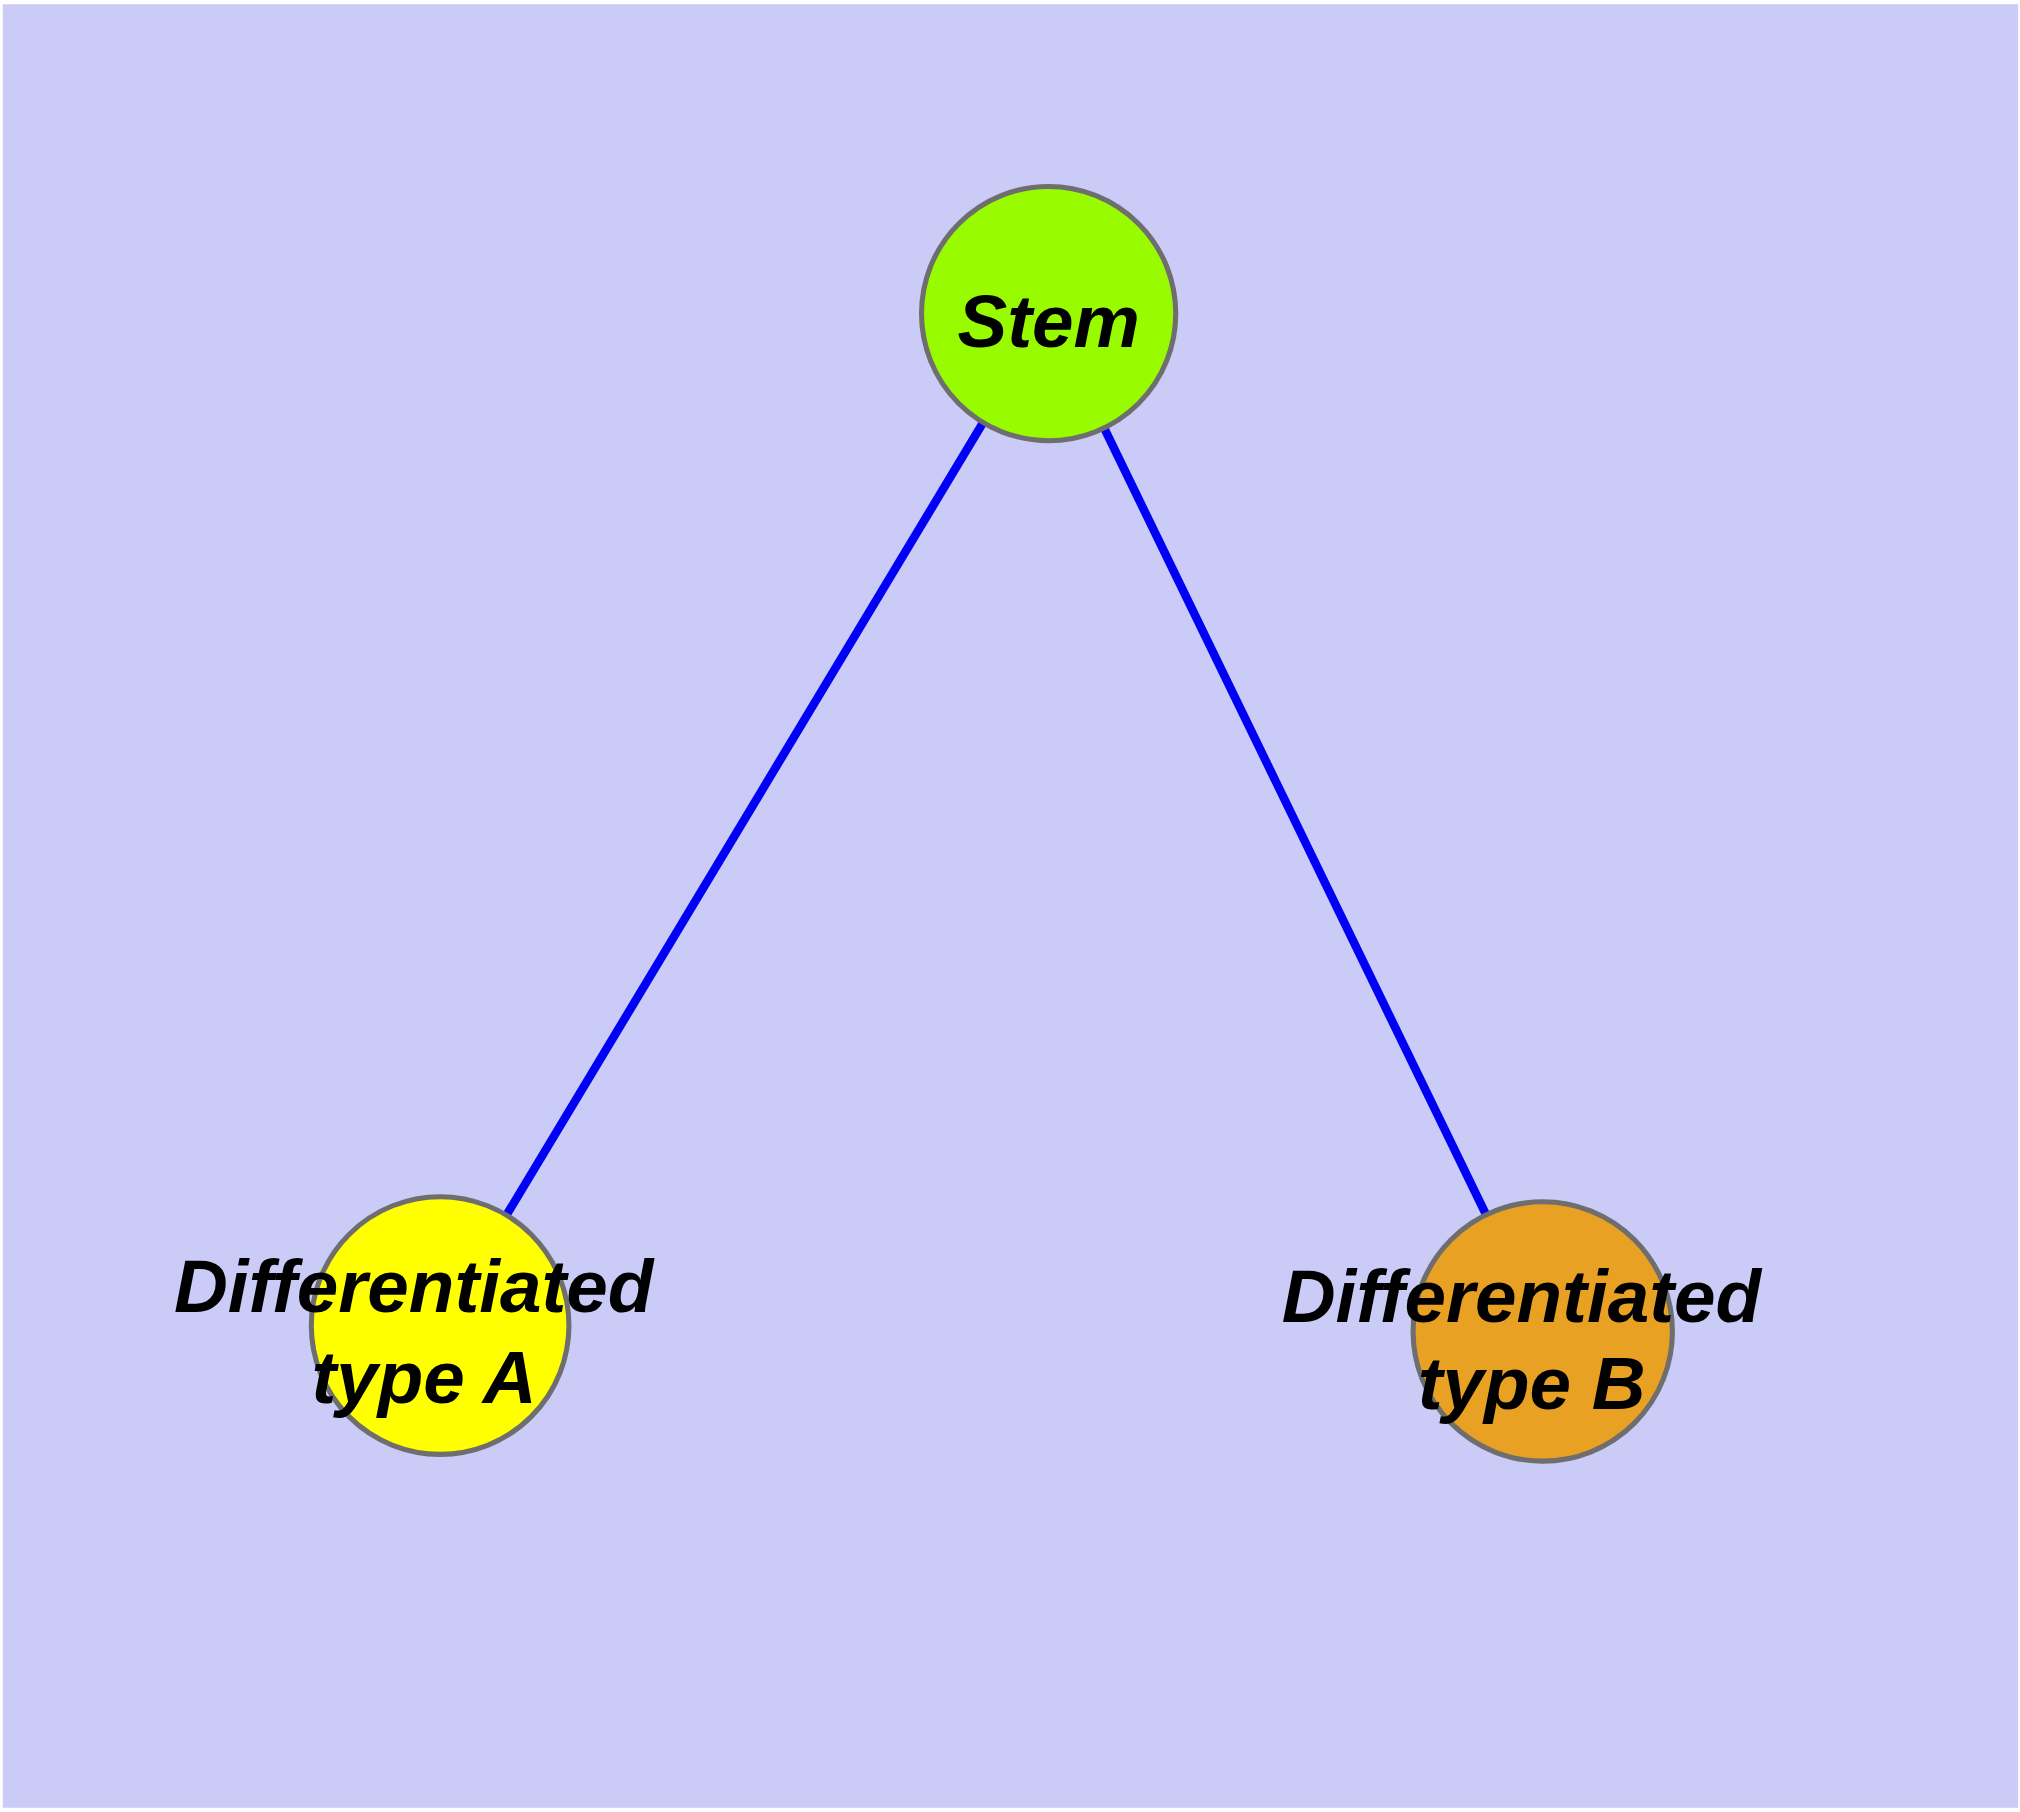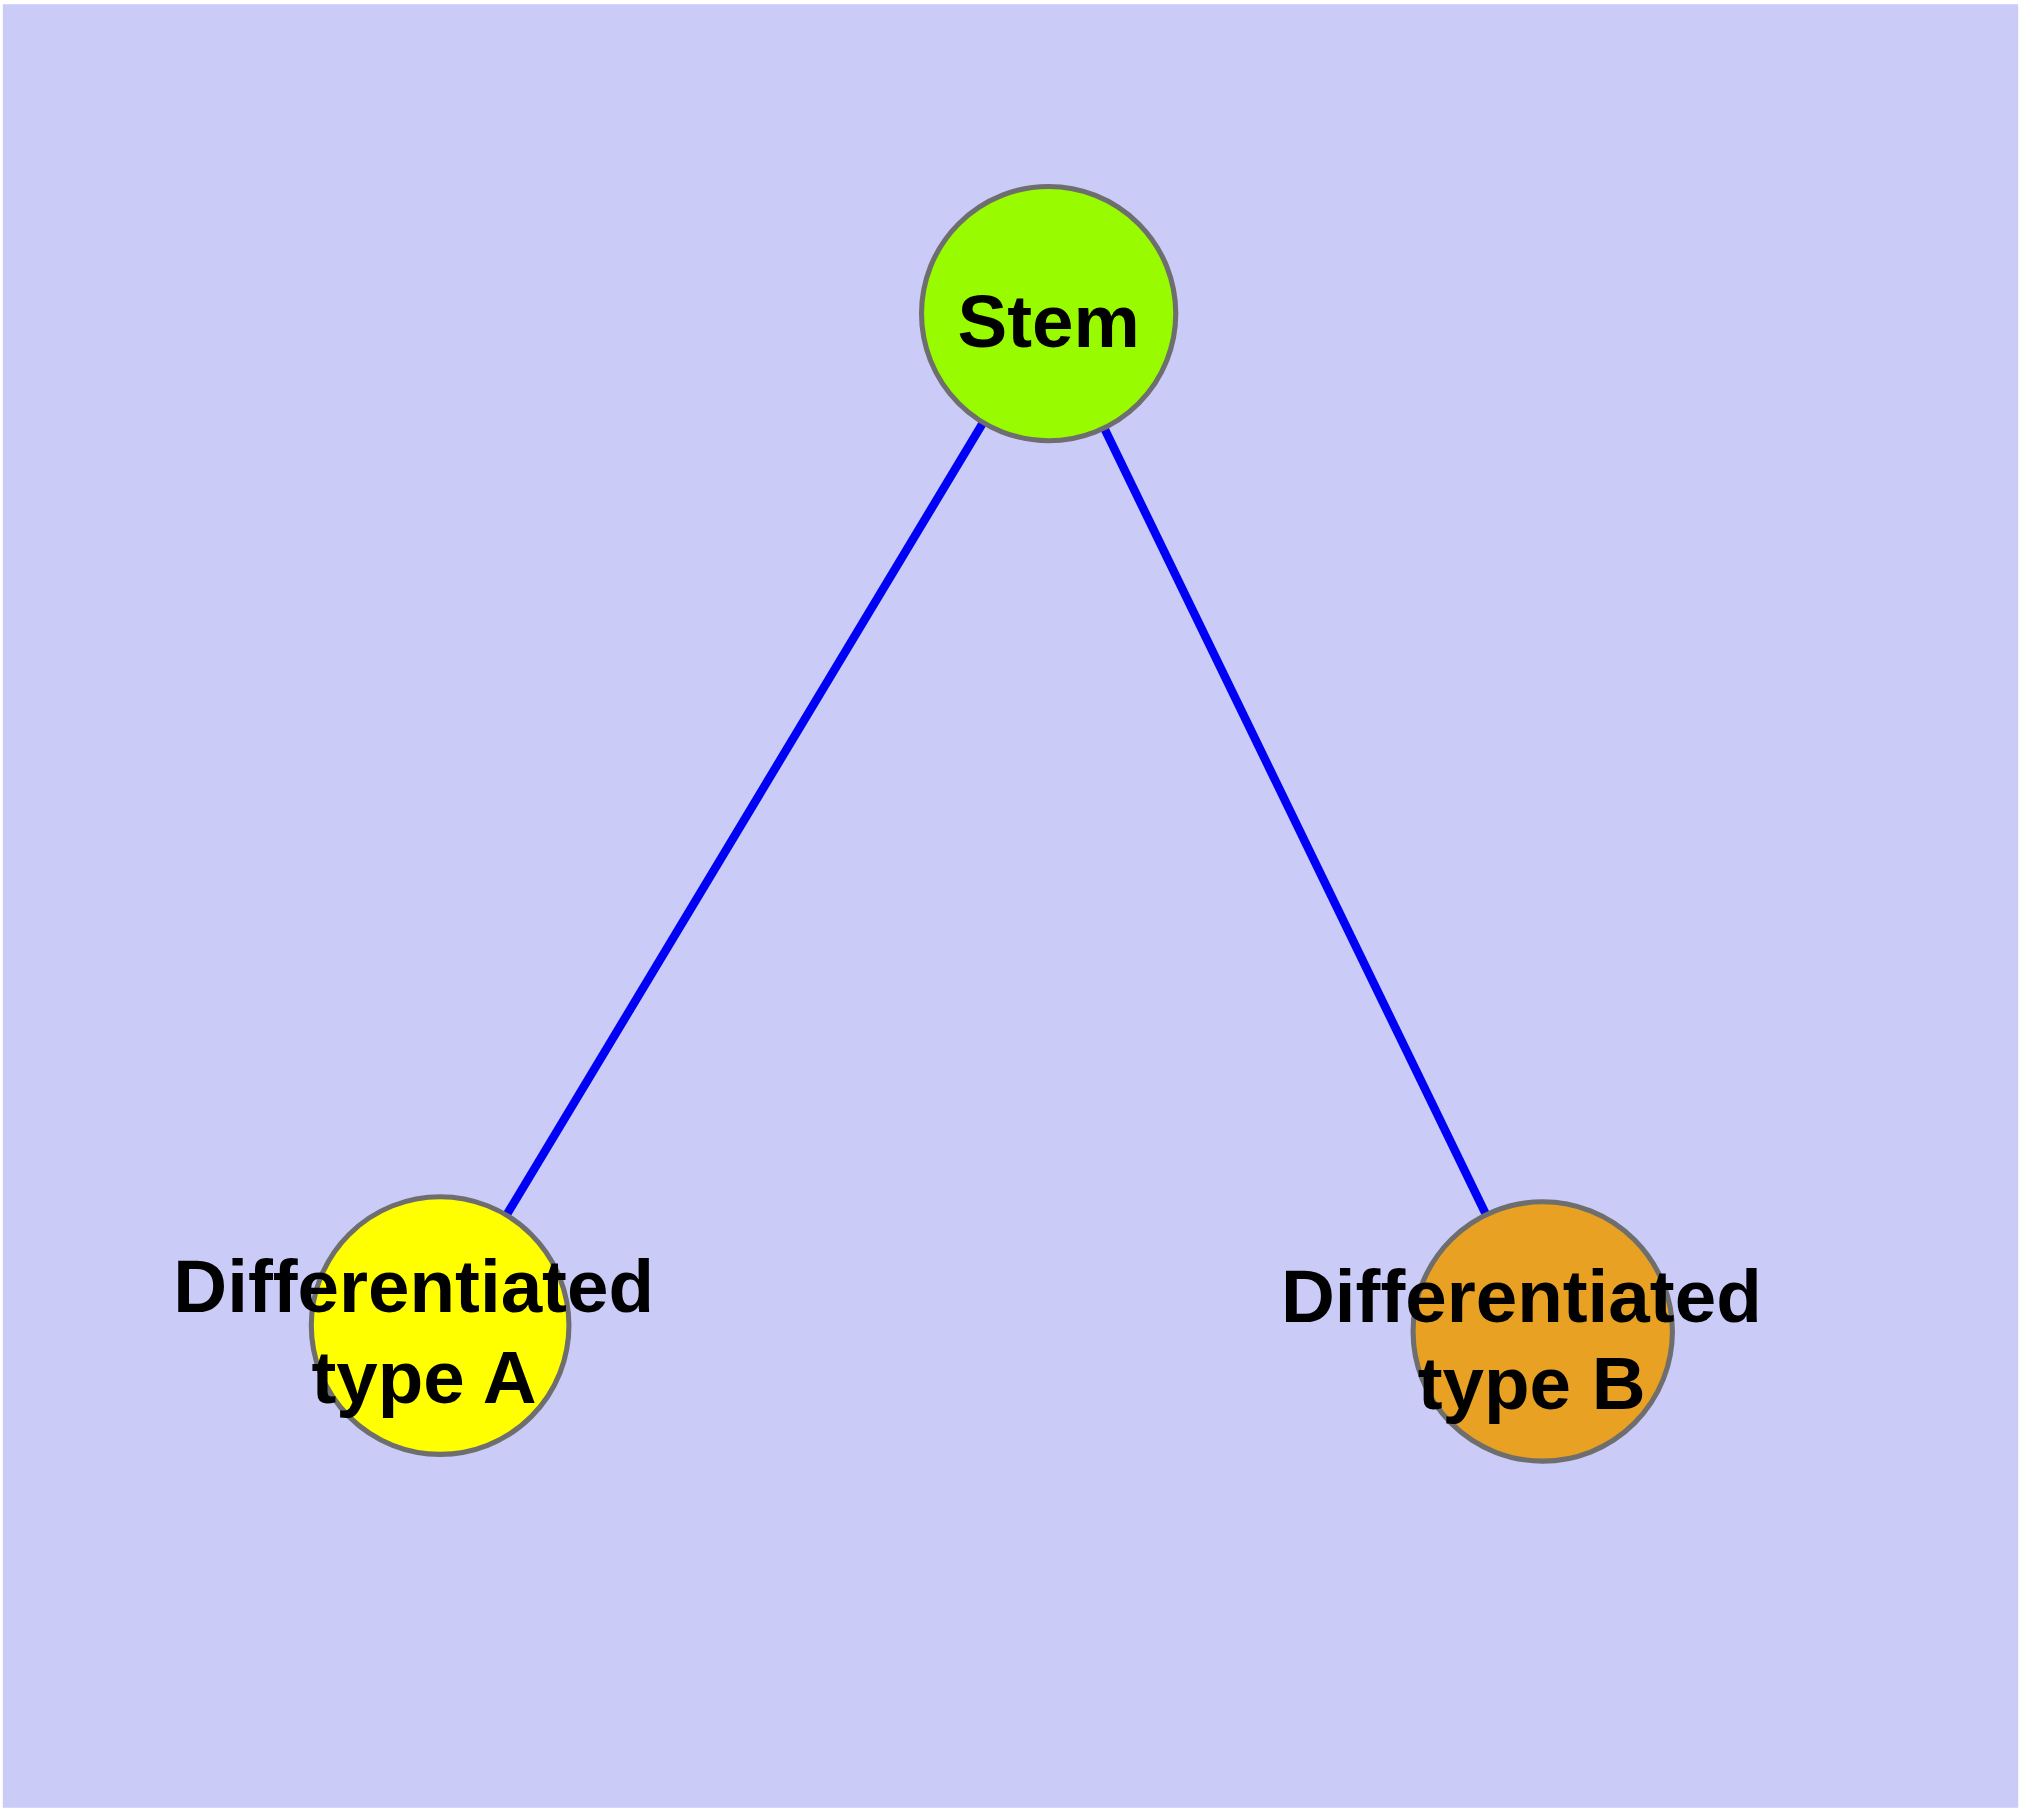--- a/index.html
+++ b/index.html
@@ -7,20 +7,21 @@
     padding: 0;
     background: #ffffff;
     width: 2021px;
     height: 1812px;
     overflow: hidden;
   }
   .stage {
     position: relative;
     width: 2021px;
     height: 1336px;
+    font-style: italic;
   }
   svg.graph {
     display: block;
     width: 2021px;
     height: 1812px;
   }
   .edge {
     stroke-width: 10px;
     stroke-linecap: butt;
     fill: none;

